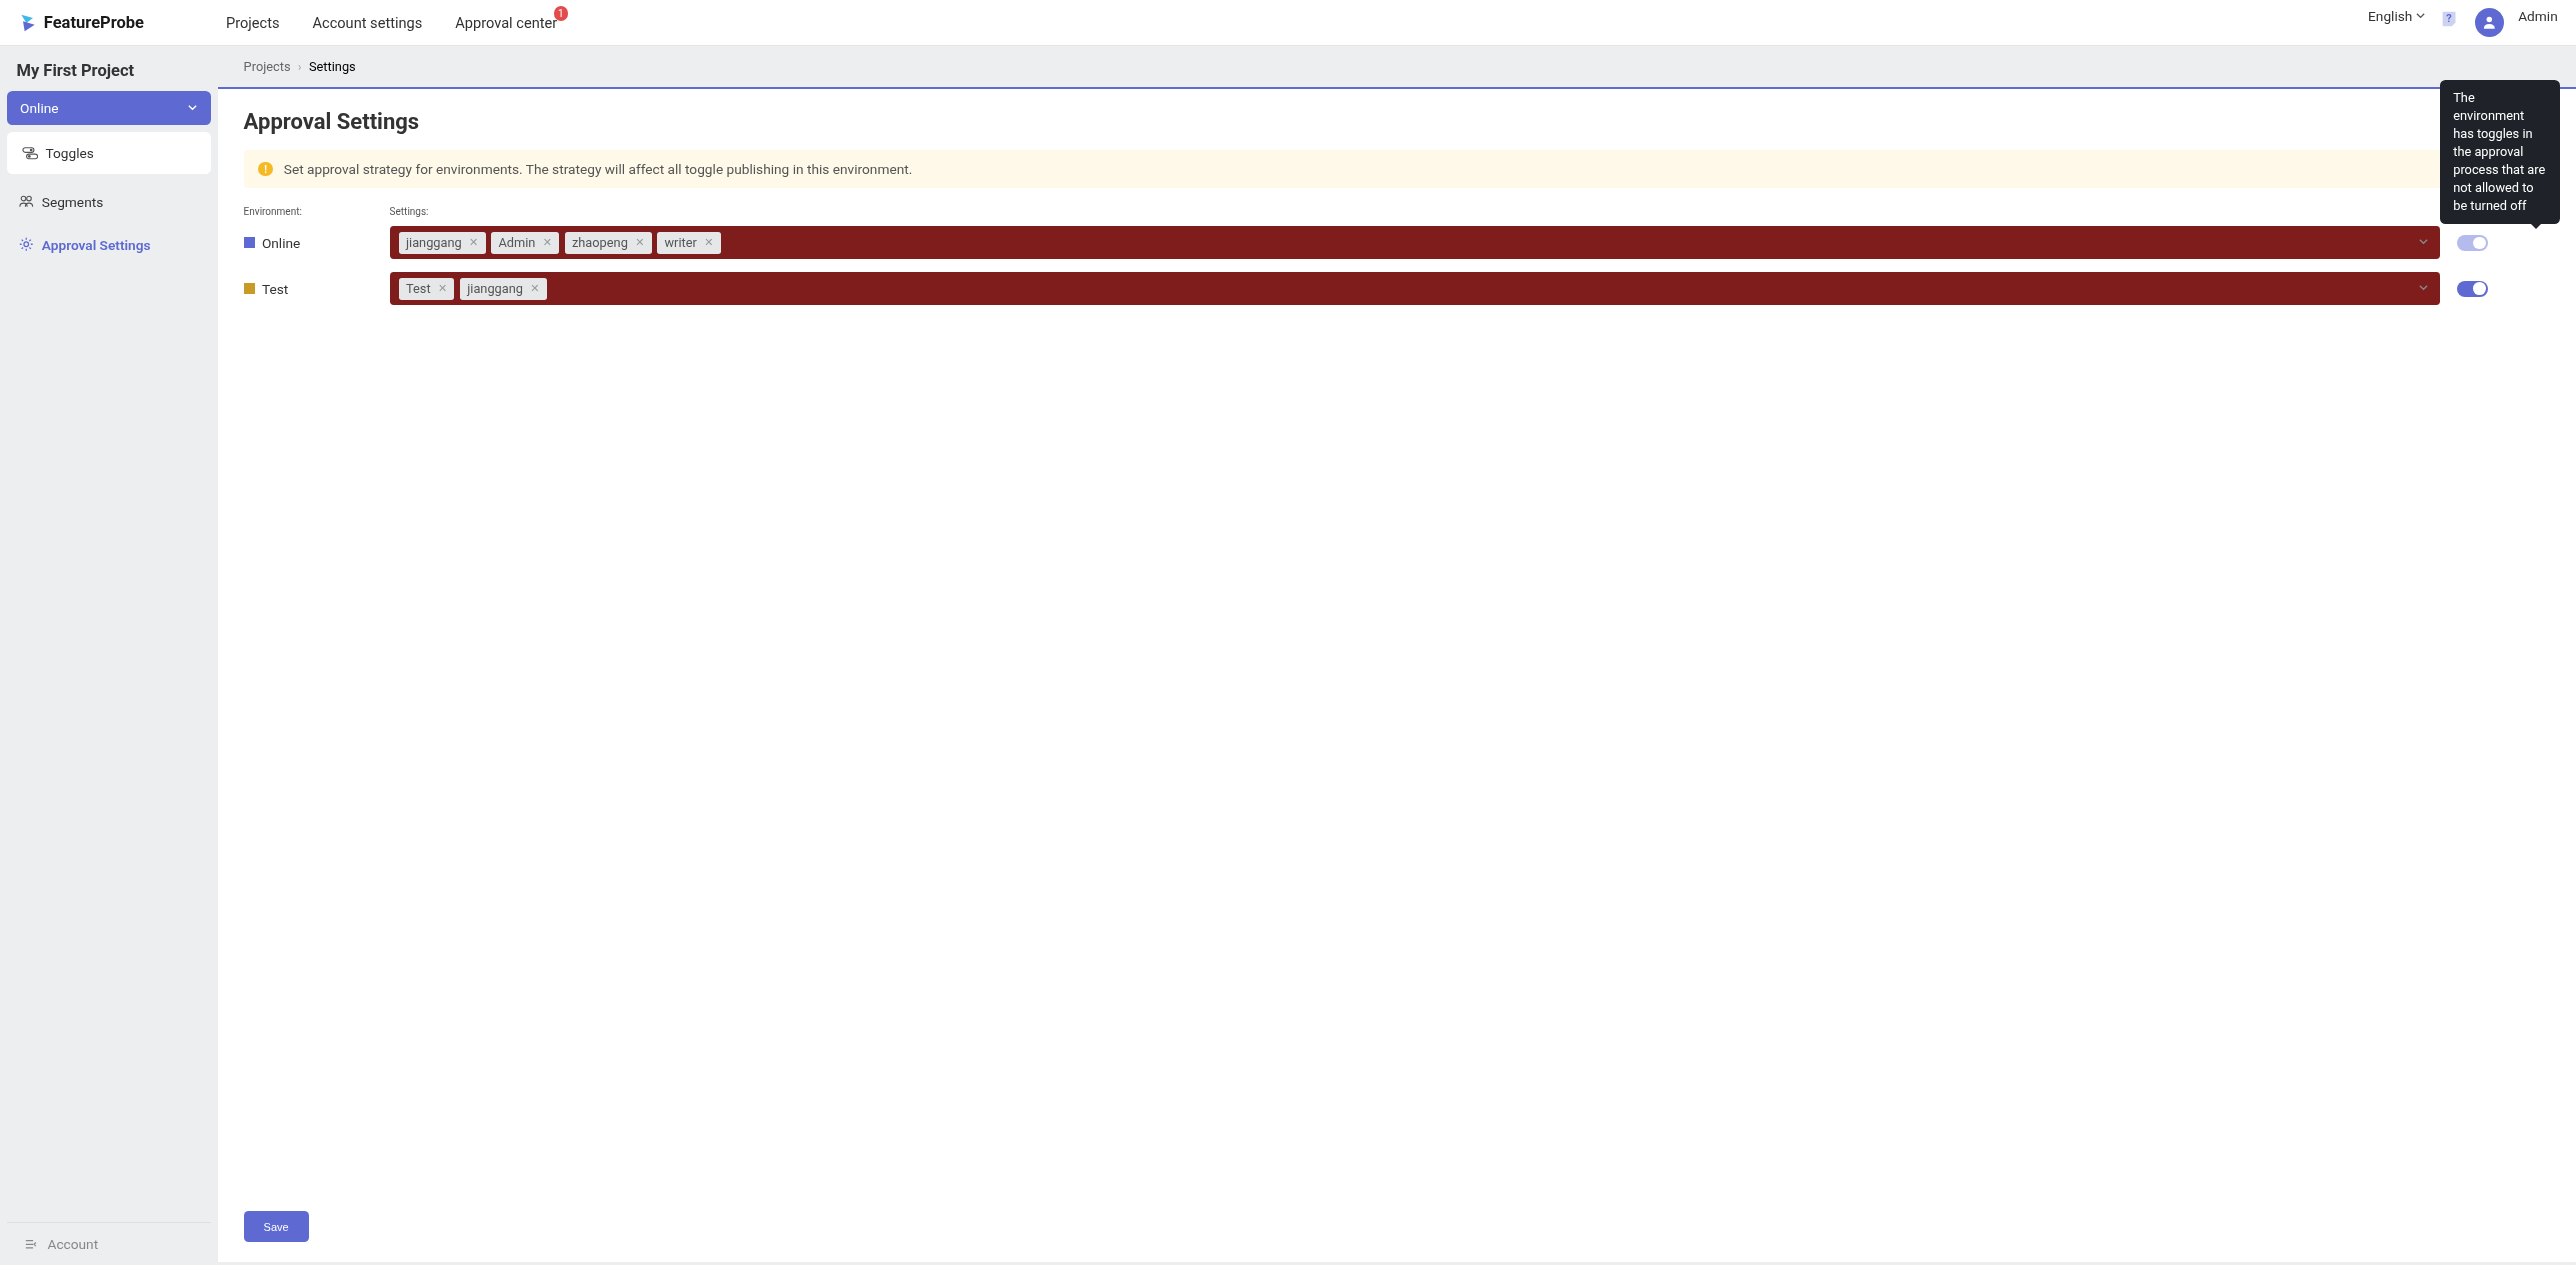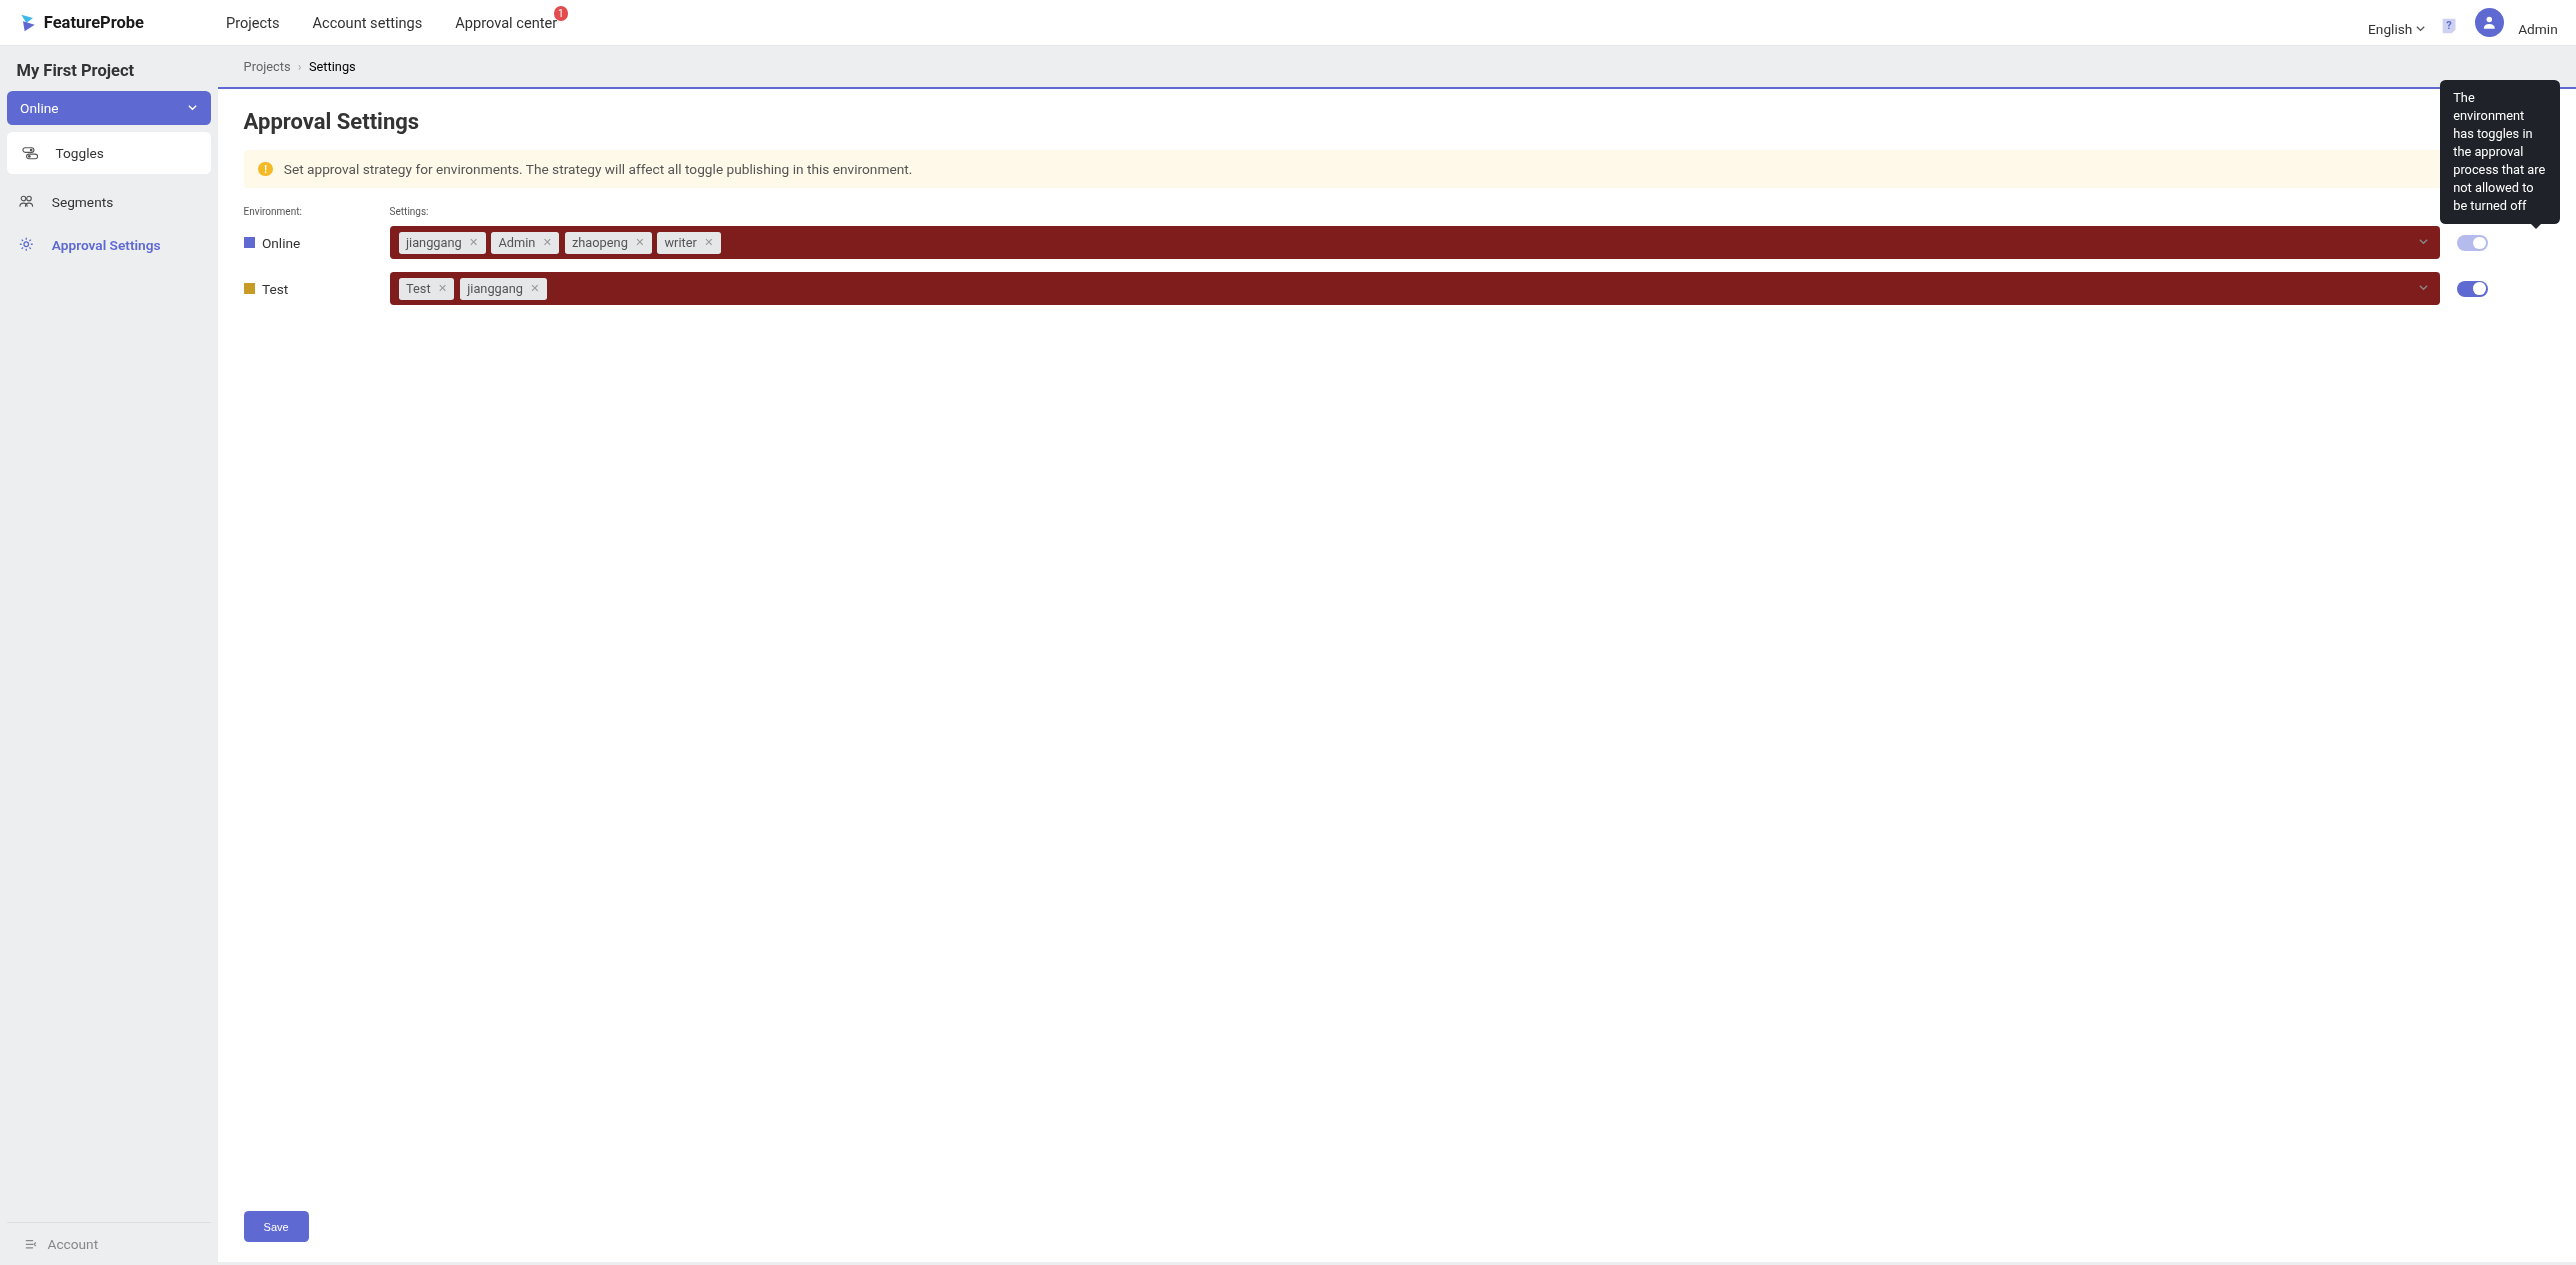--- a/index.html
+++ b/index.html
@@ -5,33 +5,33 @@
 * { margin: 0; padding: 0; box-sizing: border-box; }
 body { font-family: -apple-system, BlinkMacSystemFont, "Segoe UI", Roboto, "Helvetica Neue", Arial, sans-serif; font-size: 12.8px; color: #333; background: #fff; }
 
 
 .header { display: flex; align-items: center; height: 46px; padding: 0 18.3px; border-bottom: 0.9px solid #e5e5e5; }
 .logo { display: flex; align-items: center; font-weight: 700; font-size: 16.5px; color: #1a1a1a; gap: 5.5px; }
 .logo-icon { width: 20px; height: 20px; }
 .nav { display: flex; gap: 33px; margin-left: 82px; }
 .nav-item { font-size: 14.6px; color: #333; cursor: pointer; position: relative; }
 .nav-badge { position: absolute; top: -7.3px; right: -11px; background: #e34c4c; color: #fff; font-size: 10px; width: 14.6px; height: 14.6px; border-radius: 50%; display: flex; align-items: center; justify-content: center; }
-.header-right { margin-left: auto; display: flex; align-items: flex-end; gap: 14px; }
+.header-right { margin-left: auto; display: flex; align-items: flex-start; gap: 14px; }
 .lang { display: flex; align-items: center; gap: 3.7px; font-size: 13.7px; cursor: pointer; }
 .help-icon { width: 22px; height: 22px; cursor: pointer; }
 .avatar { width: 29px; height: 29px; border-radius: 50%; background: #5e6ad2; display: flex; align-items: center; justify-content: center; }
 .user-name { font-size: 13.7px; }
 
 
 .container { display: flex; height: calc(100vh - 46px); }
 .sidebar { width: 218px; background: #eceef0; display: flex; flex-direction: column; }
 .project-title { font-size: 16.5px; font-weight: 700; padding: 14.6px 16.5px 11px; }
 .env-selector { margin: 0 7.3px; background: #5e6ad2; color: #fff; border-radius: 5.5px; padding: 9.1px 12.8px; display: flex; align-items: center; justify-content: space-between; cursor: pointer; font-size: 13.7px; }
 .sidebar-card { margin: 7.3px; background: #fff; border-radius: 5.5px; padding: 3.7px; }
-.sidebar-item { display: flex; align-items: center; gap: 17px; padding: 9.1px 11px; border-radius: 5.5px; cursor: pointer; font-size: 13.7px; color: #333; }
+.sidebar-item { display: flex; align-items: center; gap: 7px; padding: 9.1px 11px; border-radius: 5.5px; cursor: pointer; font-size: 13.7px; color: #333; }
 .sidebar-item.plain { margin: 3.7px 7.3px; }
 .sidebar-item.active { color: #5e6ad2; font-weight: 600; }
 .sidebar-icon { width: 16.5px; height: 16.5px; flex-shrink: 0; }
 .sidebar-footer { margin-top: auto; padding: 12.8px 16.5px; border-top: 0.9px solid #dcdee0; margin-left: 7.3px; margin-right: 7.3px; }
 .collapse-btn { display: flex; align-items: center; gap: 9.1px; color: #888; cursor: pointer; font-size: 13.7px; }
 
 
 .main { flex: 1; background: #eceef0; overflow: auto; }
 .breadcrumb { padding: 12.8px 25.6px; font-size: 12.8px; color: #666; display: flex; align-items: center; gap: 7.3px; }
 .breadcrumb-link { color: #666; cursor: pointer; }

